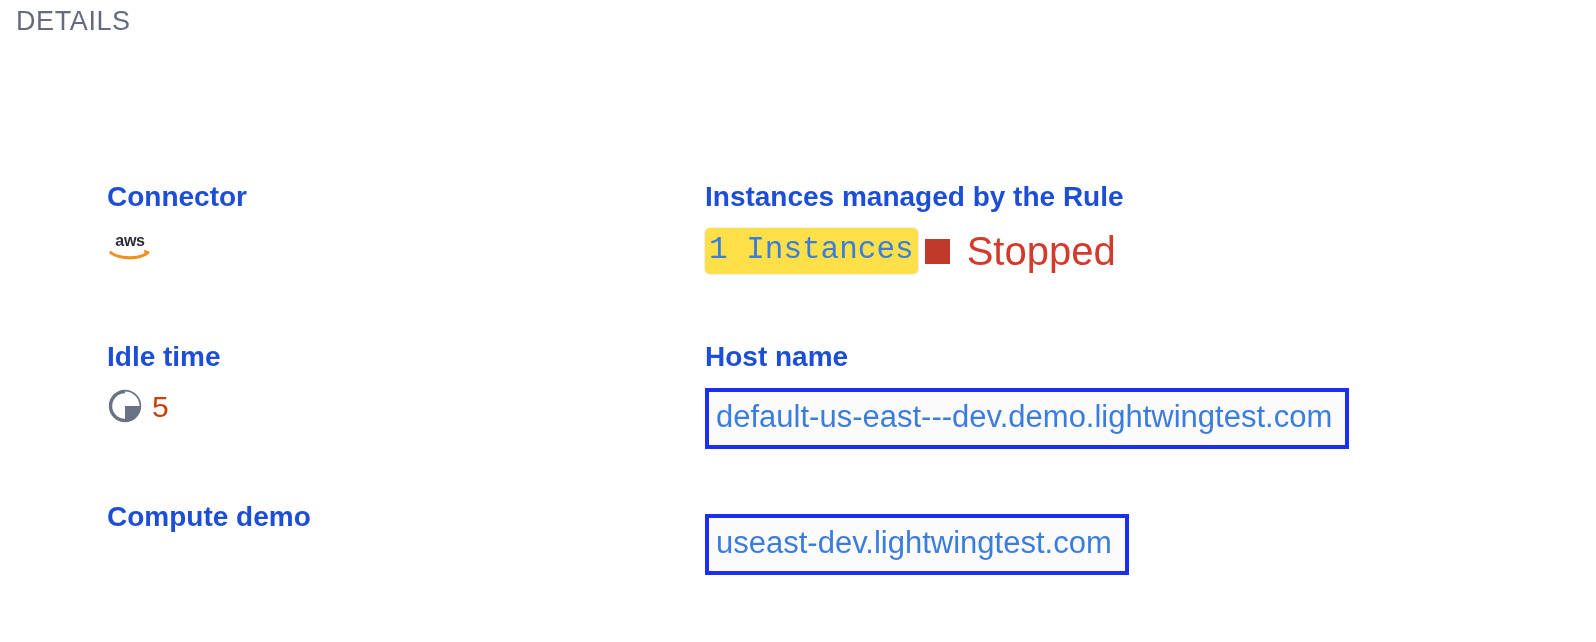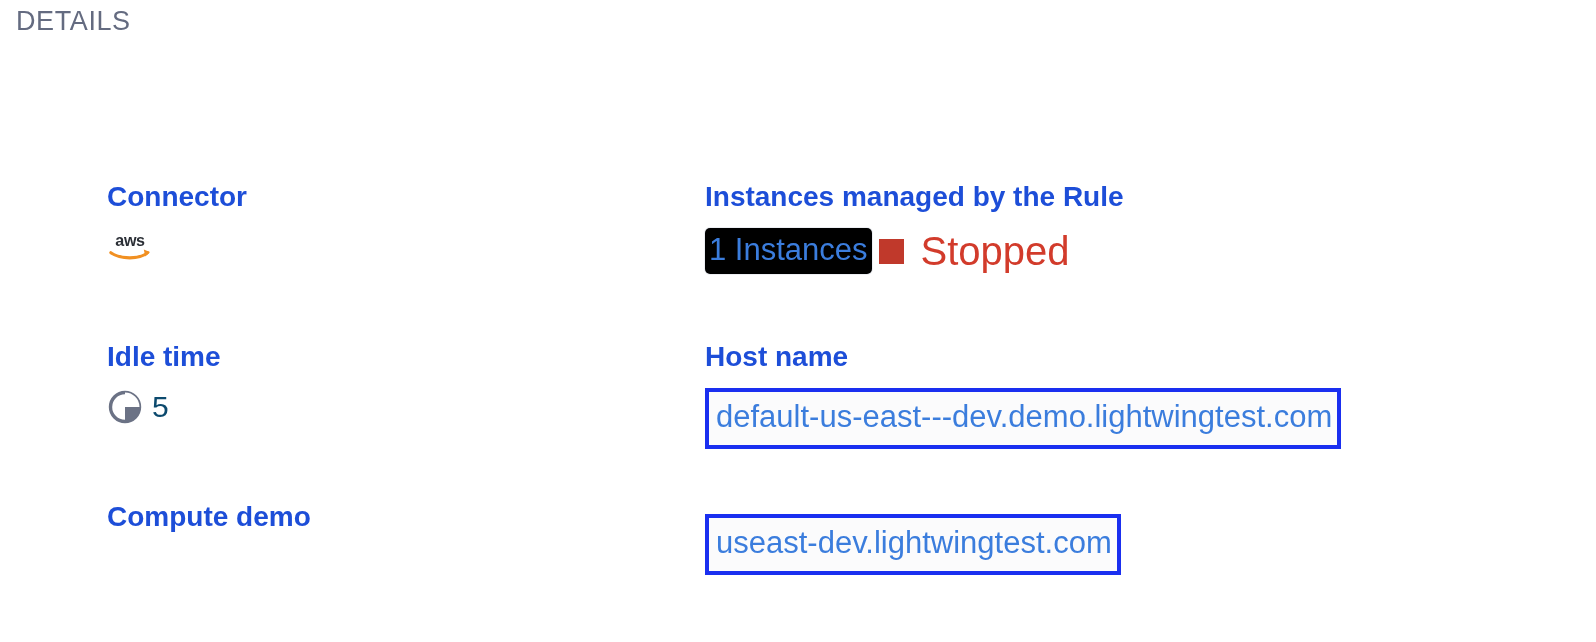--- a/index.html
+++ b/index.html
@@ -50,23 +50,22 @@
     font-size: 28px;
     color: #1d4ed8;
     font-weight: 700;
     line-height: 34px;
     white-space: nowrap;
   }
 
   .field-value {
     margin-top: 14px;
     display: flex;
-    align-items: center;
     font-size: 30px;
-    color: #0c4a6e;
+    color: #c2410c;
     line-height: 38px;
     white-space: nowrap;
   }
 
   
   .aws-logo {
     display: inline-flex;
     width: 46px;
     height: 34px;
     margin-right: 9px;
@@ -96,24 +95,25 @@
   .instances-row {
     display: flex;
     align-items: center;
     margin-top: 14px;
     white-space: nowrap;
   }
 
   .instances-chip {
     display: inline-flex;
     align-items: flex-end;
-    background: #000000;
+    background: #fde047;
     border-radius: 5px;
     padding: 3px 4px 5px 4px;
     box-shadow: 0 0 0 1px rgba(235,237,242,0.9);
+    font-family: Liberation Mono, monospace;
   }
 
   .instances-link {
     font-size: 31px;
     color: #3b7ddd;
     line-height: 38px;
     cursor: pointer;
   }
 
   .status-square {
@@ -131,21 +131,21 @@
     color: #d23b2b;
     line-height: 38px;
   }
 
   
   .domain-box {
     display: inline-block;
     margin-top: 14px;
     border: 4px solid #1a2ff0;
     background: #fbfbfc;
-    padding: 3px 5px 6px 7px;
+    padding: 3px 13px 6px 7px;
     line-height: 0;
   }
 
   .domain-text {
     font-size: 31px;
     color: #3b7ddd;
     line-height: 44px;
     white-space: nowrap;
     cursor: pointer;
   }

